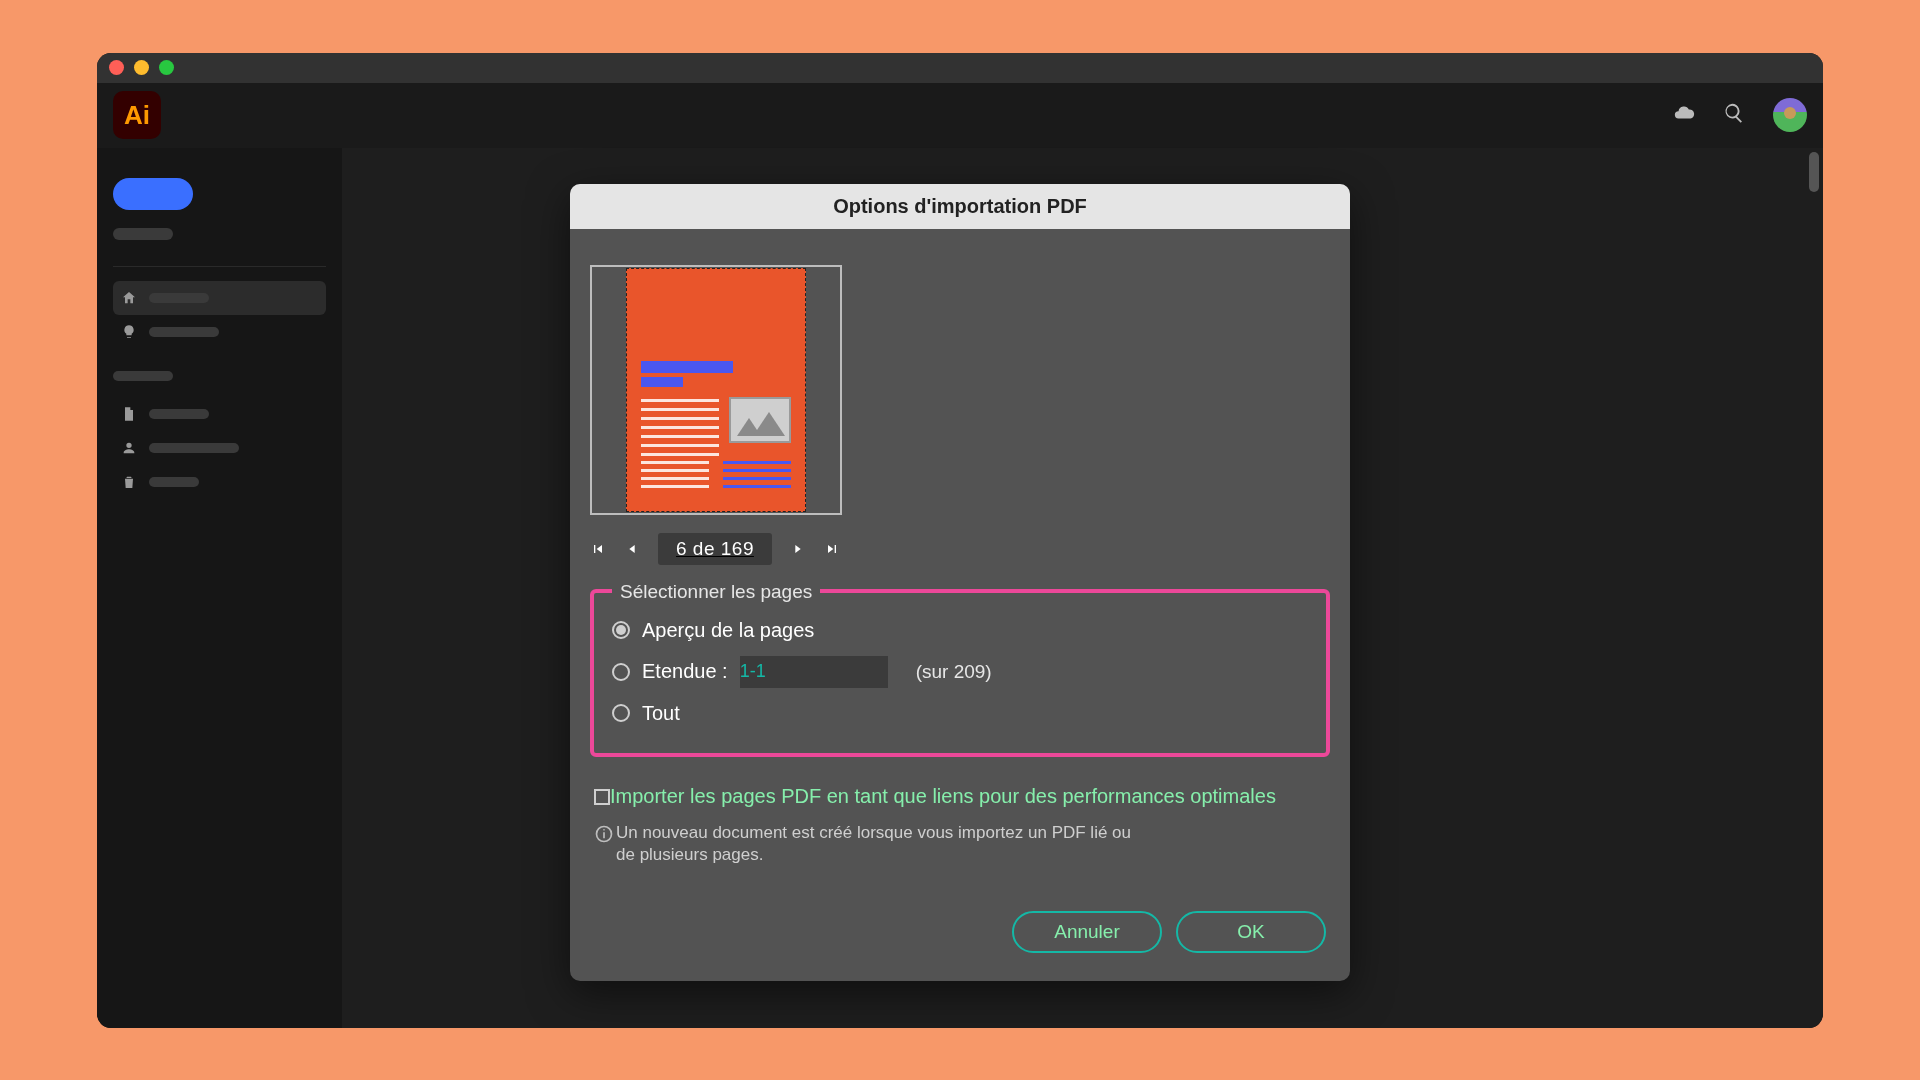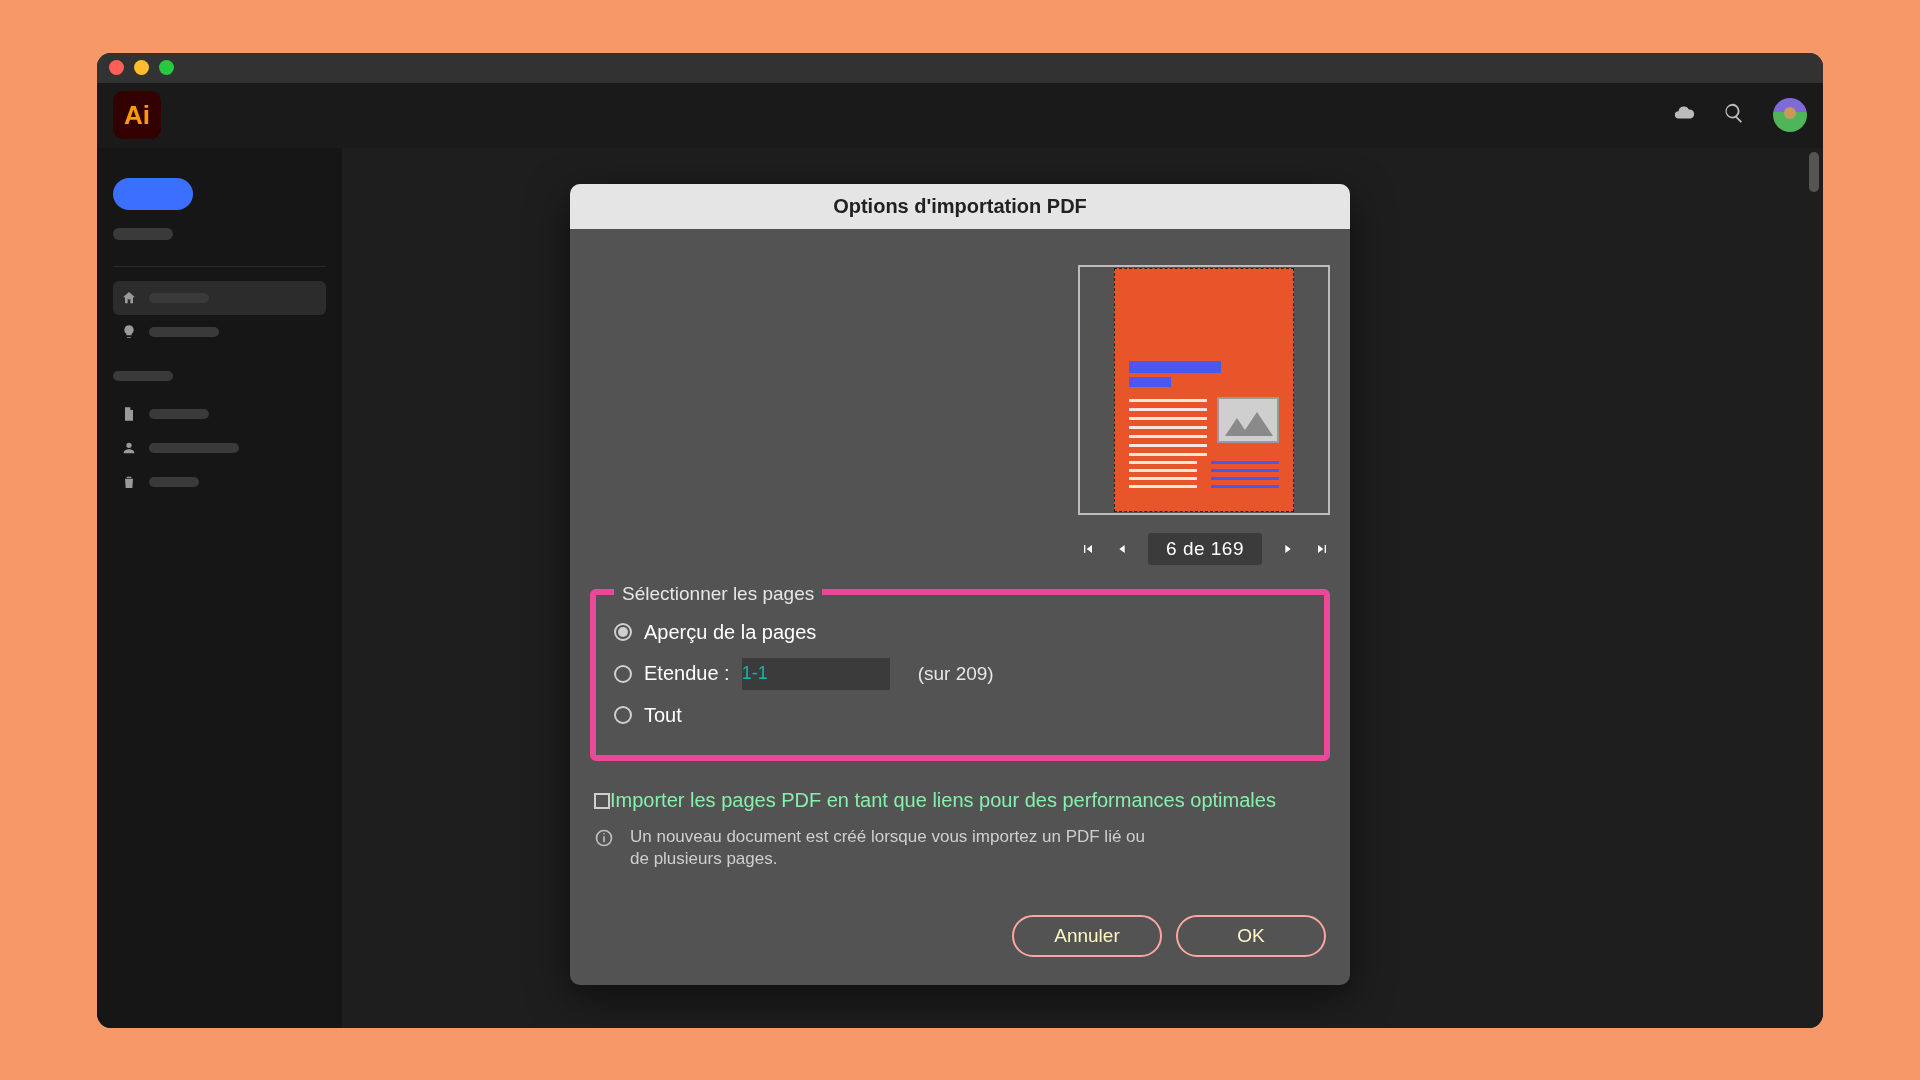--- a/index.html
+++ b/index.html
@@ -89,21 +89,21 @@
     border-radius:10px;
     box-shadow:0 12px 40px rgba(0,0,0,.5);
     overflow:hidden;
   }
   .dialog-title{
     height:45px;background:#e5e5e5;
     display:flex;align-items:center;justify-content:center;
     font-size:20px;font-weight:600;color:#222;
   }
   .dialog-body{padding:36px 20px 28px;}
-  .preview-wrap{display:flex;flex-direction:column;align-items:flex-end;}
+  .preview-wrap{display:flex;flex-direction:column;align-items:flex-start;text-decoration:underline;}
   .preview-frame{
     width:252px;height:250px;border:2px solid #bdbdbd;
     display:flex;align-items:center;justify-content:center;
     background:#535353;
   }
   .page-thumb{
     width:180px;height:244px;background:#e9552b;position:relative;
     border:1px dashed #222;
   }
   .thumb-heading{position:absolute;left:14px;top:92px;width:92px;height:12px;background:#4a57f0;}
@@ -124,51 +124,51 @@
 
   .pager{display:flex;align-items:center;gap:18px;margin-top:18px;justify-content:center;color:#fff;}
   .pager-btn{cursor:pointer;display:flex;}
   .pager-btn svg{width:16px;height:16px;fill:#fff;}
   .pager-field{
     background:#3b3b3b;padding:5px 18px;border-radius:3px;
     color:#fff;font-size:19px;letter-spacing:.5px;
   }
 
   .section{
-    margin-top:24px;border:6px solid #ec4899;border-radius:6px;
+    margin-top:24px;border:4px solid #ec4899;border-radius:6px;
     padding:12px 18px 14px;position:relative;
   }
   .section-label{
     position:absolute;top:-12px;left:18px;background:#535353;
     padding:0 8px;color:#e6e6e6;font-size:19px;
   }
   .radio-row{display:flex;align-items:center;gap:12px;margin:14px 0;color:#fff;font-size:20px;}
   .radio{
     width:18px;height:18px;border:2px solid #cfcfcf;border-radius:50%;
     display:flex;align-items:center;justify-content:center;flex-shrink:0;
   }
   .radio.checked::after{content:"";width:10px;height:10px;border-radius:50%;background:#cfcfcf;}
   .range-input{
     background:#3b3b3b;border:none;color:#14b8a6;
     width:148px;height:32px;padding:0 0;font-size:18px;
   }
   .range-suffix{color:#e6e6e6;font-size:19px;margin-left:16px;}
 
   .check-row{display:flex;align-items:flex-start;margin-top:28px;color:#86efac;font-size:20px;padding:0 4px;}
   .checkbox{width:16px;height:16px;border:2px solid #cfcfcf;margin-top:4px;flex-shrink:0;}
-  .info-block{display:flex;gap:14px;margin-top:14px;padding:0 4px;}
+  .info-block{display:flex;margin-top:14px;padding:0 4px;}
   .info-icon{width:22px;height:22px;flex-shrink:0;margin-top:2px;}
   .info-icon svg{width:20px;height:20px;fill:none;stroke:#bdbdbd;stroke-width:2;}
   .info-text{color:#cfcfcf;font-size:17px;line-height:1.35;max-width:520px;}
   .info-text p{margin-bottom:14px;}
 
   .dialog-actions{display:flex;justify-content:flex-end;gap:14px;margin-top:30px;padding:0 4px;}
   .btn{
-    min-width:150px;height:42px;border:2px solid #fca5a5;border-radius:21px;
-    background:transparent;color:#fef9c3;font-size:19px;cursor:pointer;
+    min-width:150px;height:42px;border:2px solid #14b8a6;border-radius:21px;
+    background:transparent;color:#86efac;font-size:19px;cursor:pointer;
   }
 </style>
 </head>
 <body>
 
 <div class="app-window">
   <div class="titlebar">
     <div class="traffic tr-red"></div>
     <div class="traffic tr-yellow"></div>
     <div class="traffic tr-green"></div>

